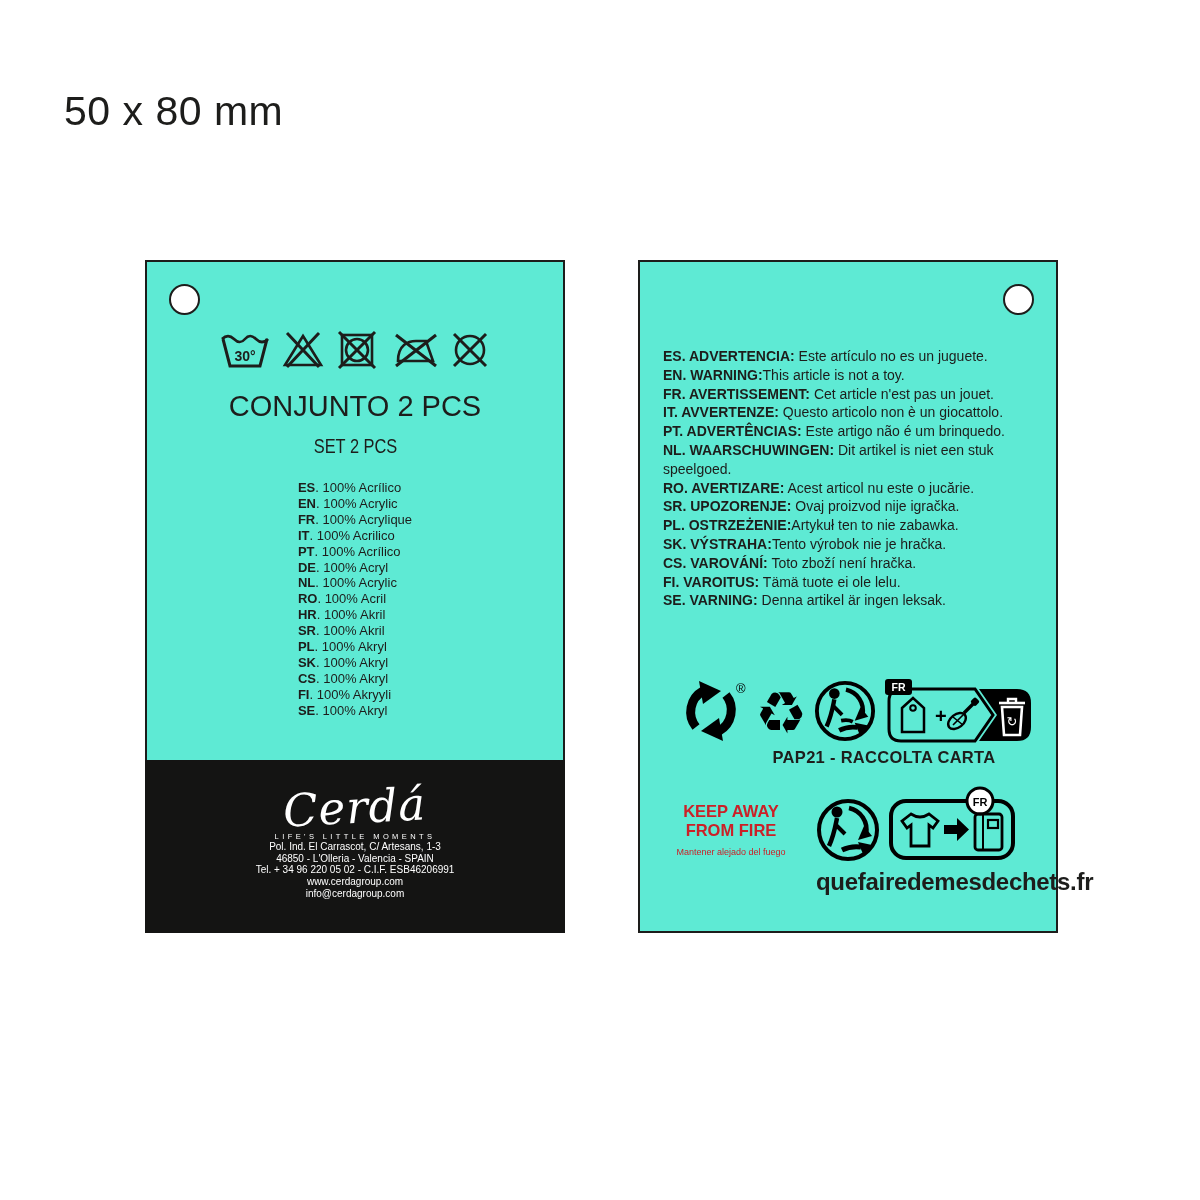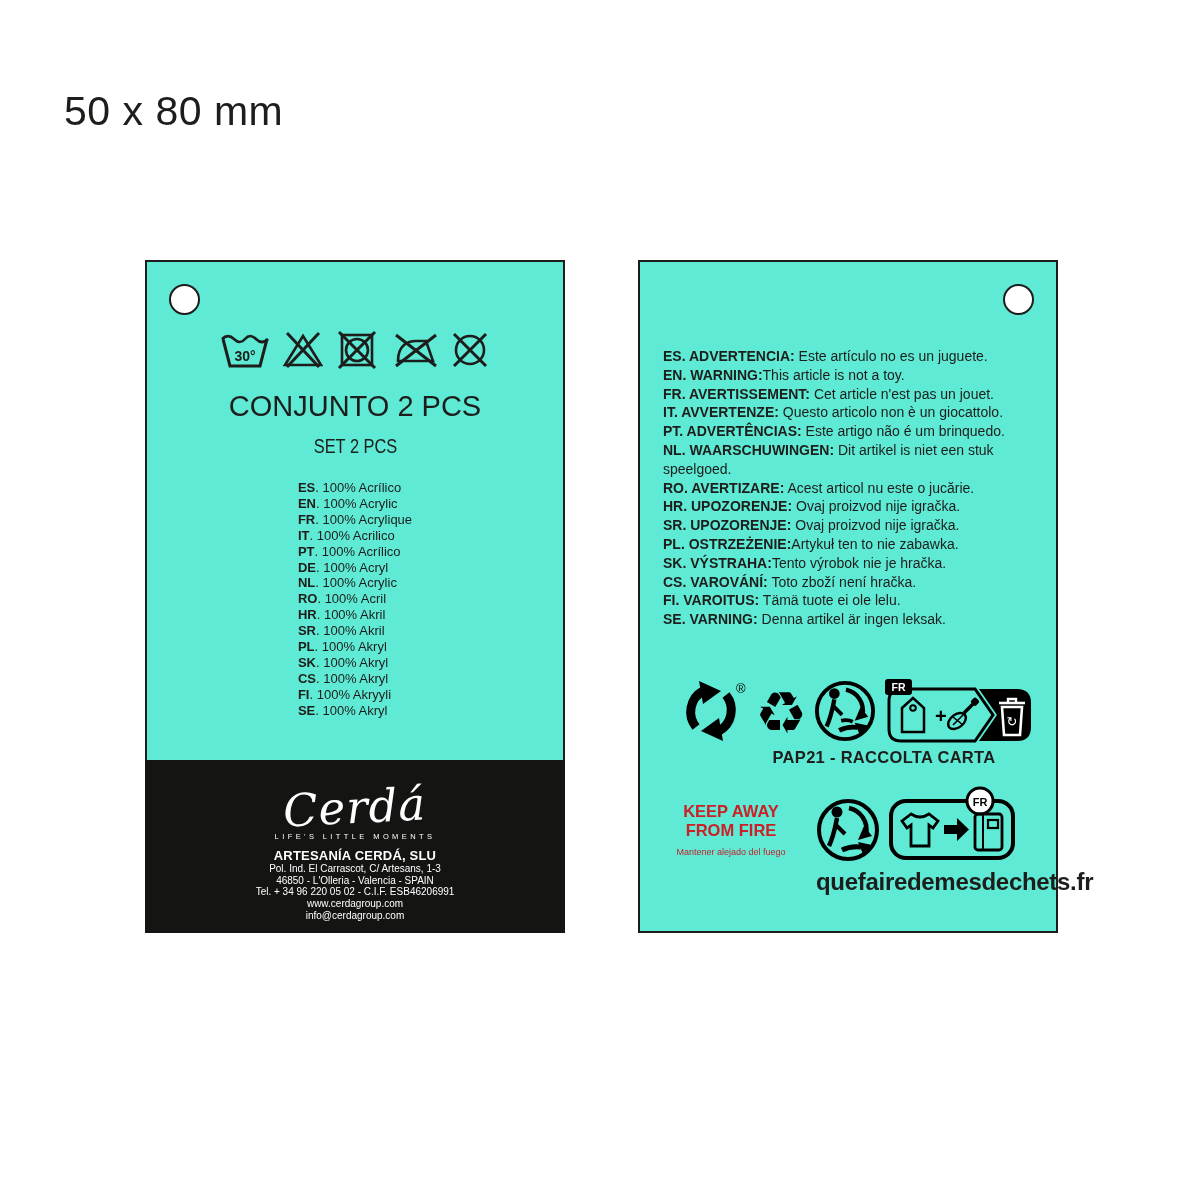--- a/index.html
+++ b/index.html
@@ -124,41 +124,39 @@
         <div class="comp-row"><b>SK</b><span>. 100% Akryl</span></div>
         <div class="comp-row"><b>CS</b><span>. 100% Akryl</span></div>
         <div class="comp-row"><b>FI</b><span>. 100% Akryyli</span></div>
         <div class="comp-row"><b>SE</b><span>. 100% Akryl</span></div>
       </div>
     </div>
 
     <div class="front-footer">
       <div><span class="brand-logo">Cerdá</span></div>
       <div class="brand-tagline">LIFE'S LITTLE MOMENTS</div>
-      <div class="brand-company">ARTESANÍA CERDÁ, SLU</div>
       <div class="brand-addr">Pol. Ind. El Carrascot, C/ Artesans, 1-3</div>
       <div class="brand-addr">46850 - L'Olleria - Valencia - SPAIN</div>
       <div class="brand-addr">Tel. + 34 96 220 05 02 - C.I.F. ESB46206991</div>
       <div class="brand-addr">www.cerdagroup.com</div>
       <div class="brand-addr">info@cerdagroup.com</div>
     </div>
   </div>
 
   <div class="tag tag-back">
     <div class="hole hole-right"></div>
 
     <div class="warnings">
       <div class="warn-row"><b>ES. ADVERTENCIA:</b><span> Este artículo no es un juguete.</span></div>
       <div class="warn-row"><b>EN. WARNING:</b><span>This article is not a toy.</span></div>
       <div class="warn-row"><b>FR. AVERTISSEMENT:</b><span> Cet article n'est pas un jouet.</span></div>
       <div class="warn-row"><b>IT. AVVERTENZE:</b><span> Questo articolo non è un giocattolo.</span></div>
       <div class="warn-row"><b>PT. ADVERTÊNCIAS:</b><span> Este artigo não é um brinquedo.</span></div>
       <div class="warn-row"><b>NL. WAARSCHUWINGEN:</b><span> Dit artikel is niet een stuk speelgoed.</span></div>
       <div class="warn-row"><b>RO. AVERTIZARE:</b><span> Acest articol nu este o jucărie.</span></div>
-      <div class="warn-row"><b>HR. UPOZORENJE:</b><span> Ovaj proizvod nije igračka.</span></div>
       <div class="warn-row"><b>SR. UPOZORENJE:</b><span> Ovaj proizvod nije igračka.</span></div>
       <div class="warn-row"><b>PL. OSTRZEŻENIE:</b><span>Artykuł ten to nie zabawka.</span></div>
       <div class="warn-row"><b>SK. VÝSTRAHA:</b><span>Tento výrobok nie je hračka.</span></div>
       <div class="warn-row"><b>CS. VAROVÁNÍ:</b><span> Toto zboží není hračka.</span></div>
       <div class="warn-row"><b>FI. VAROITUS:</b><span> Tämä tuote ei ole lelu.</span></div>
       <div class="warn-row"><b>SE. VARNING:</b><span> Denna artikel är ingen leksak.</span></div>
     </div>
 
     <div class="recycle-row">
       <span>

